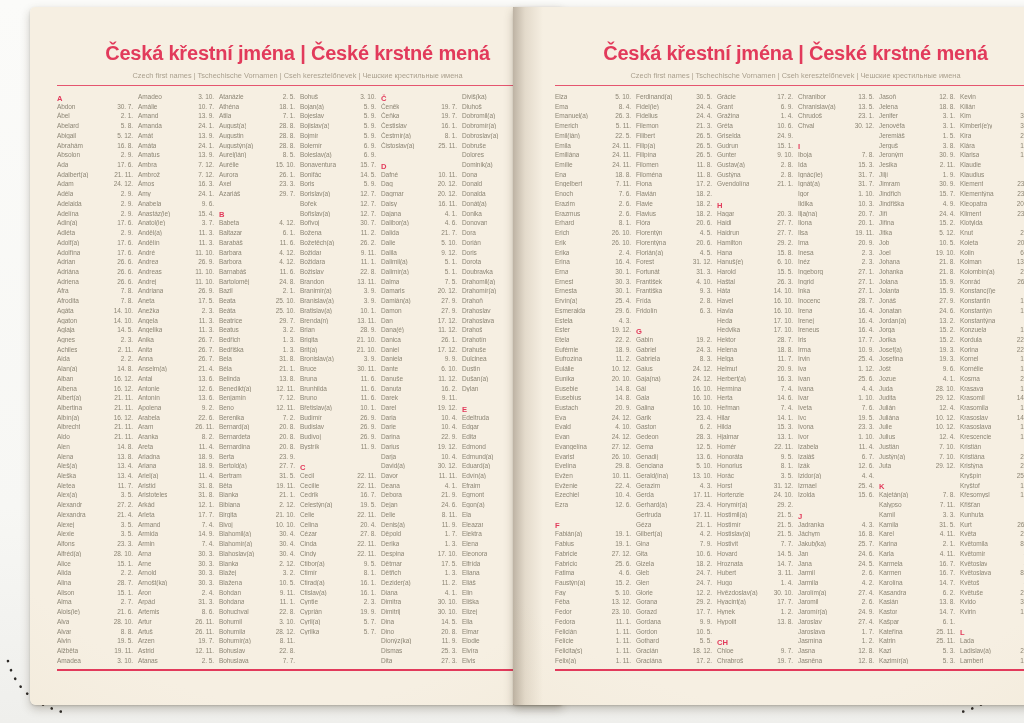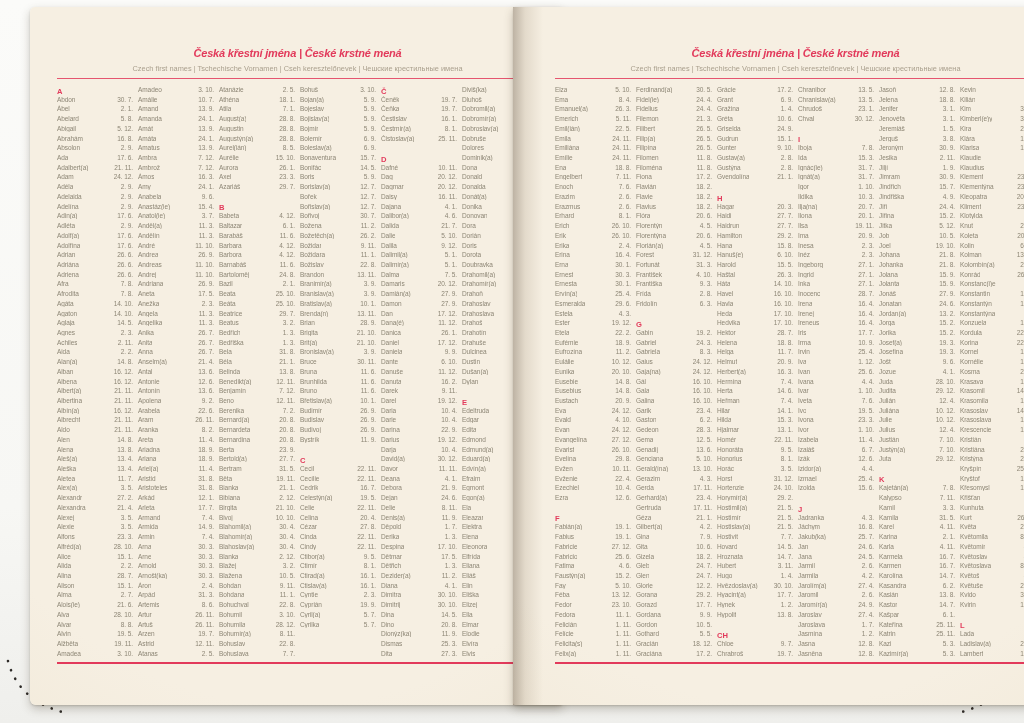--- a/index.html
+++ b/index.html
@@ -22,22 +22,22 @@
   .page.left-page::after{content:"";position:absolute;top:0;bottom:0;right:0;width:26px;
         background:linear-gradient(to right,rgba(110,88,60,0),rgba(110,88,60,.16) 65%,rgba(70,52,32,.34));
         border-radius:0 2px 2px 0;pointer-events:none;}
   .page.right-page::after{content:"";position:absolute;top:0;bottom:0;left:0;width:30px;
         background:linear-gradient(to left,rgba(110,88,60,0),rgba(110,88,60,.14) 60%,rgba(70,52,32,.32));
         pointer-events:none;}
   .page.right-page::before{content:"";position:absolute;top:0;bottom:0;right:0;width:12px;
         background:linear-gradient(to right,rgba(90,75,50,0),rgba(90,75,50,.14));
         border-radius:0 6px 8px 0;pointer-events:none;}
   .phead{text-align:center;margin-top:37px;}
-  .ptitle{color:var(--accent);font-weight:bold;font-size:11px;letter-spacing:-.2px;line-height:18px;font-style:italic;}
-  .psub{color:#a99f8d;font-size:7.4px;margin-top:2px;line-height:9px;}
+  .ptitle{color:var(--accent);font-weight:bold;font-size:20px;letter-spacing:-.2px;line-height:18px;}
+  .psub{color:#a99f8d;font-size:7.4px;margin-top:9px;line-height:9px;}
   .hrule{height:1px;background:var(--accent);opacity:.85;margin-top:5px;}
   .grid{display:grid;grid-template-columns:repeat(6,1fr);column-gap:5px;margin-top:7px;flex:0 0 auto;}
   .col{min-width:0;}
   .row{display:flex;justify-content:space-between;align-items:baseline;height:9.72px;
        font-size:6.5px;letter-spacing:-.08px;color:var(--ink);}
   .row.letter{color:var(--accent);font-weight:bold;font-size:7.6px;align-items:flex-end;}
   .row.spacer{visibility:hidden;}
   .nm{white-space:nowrap;overflow:hidden;}
   .dt{white-space:nowrap;margin-left:2px;}
   .brule{height:2px;background:var(--accent);margin-top:3px;}

